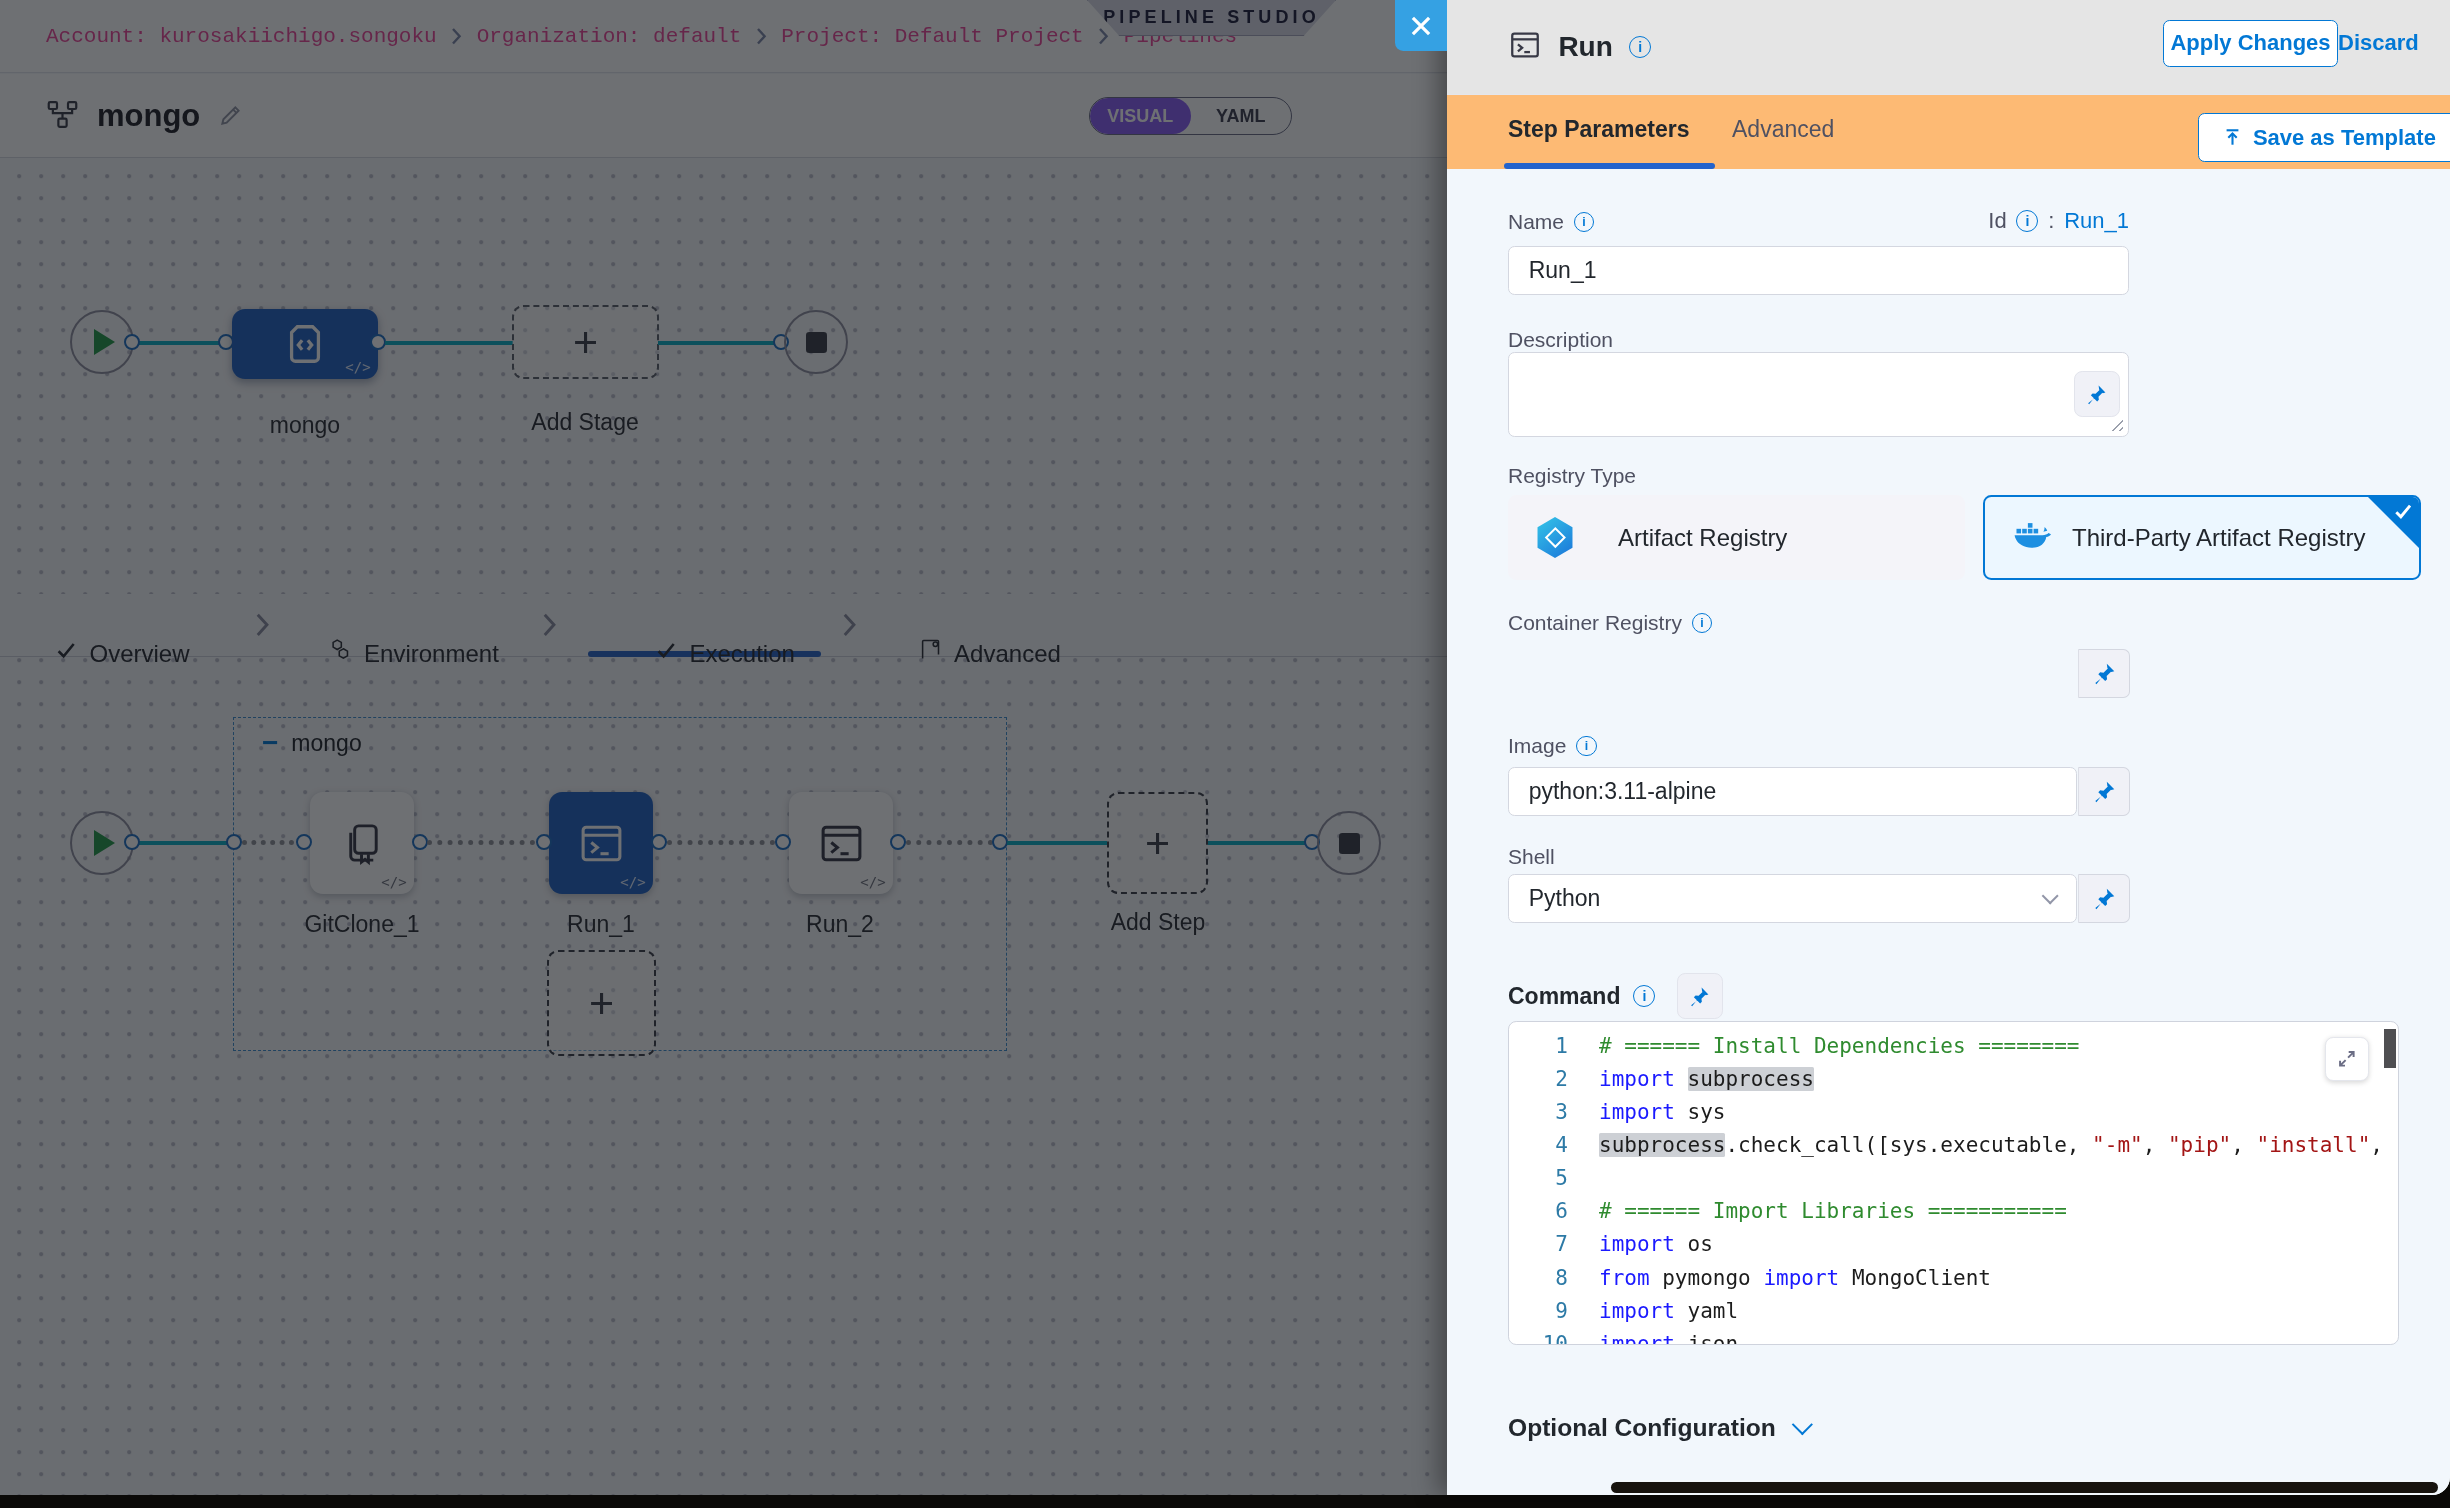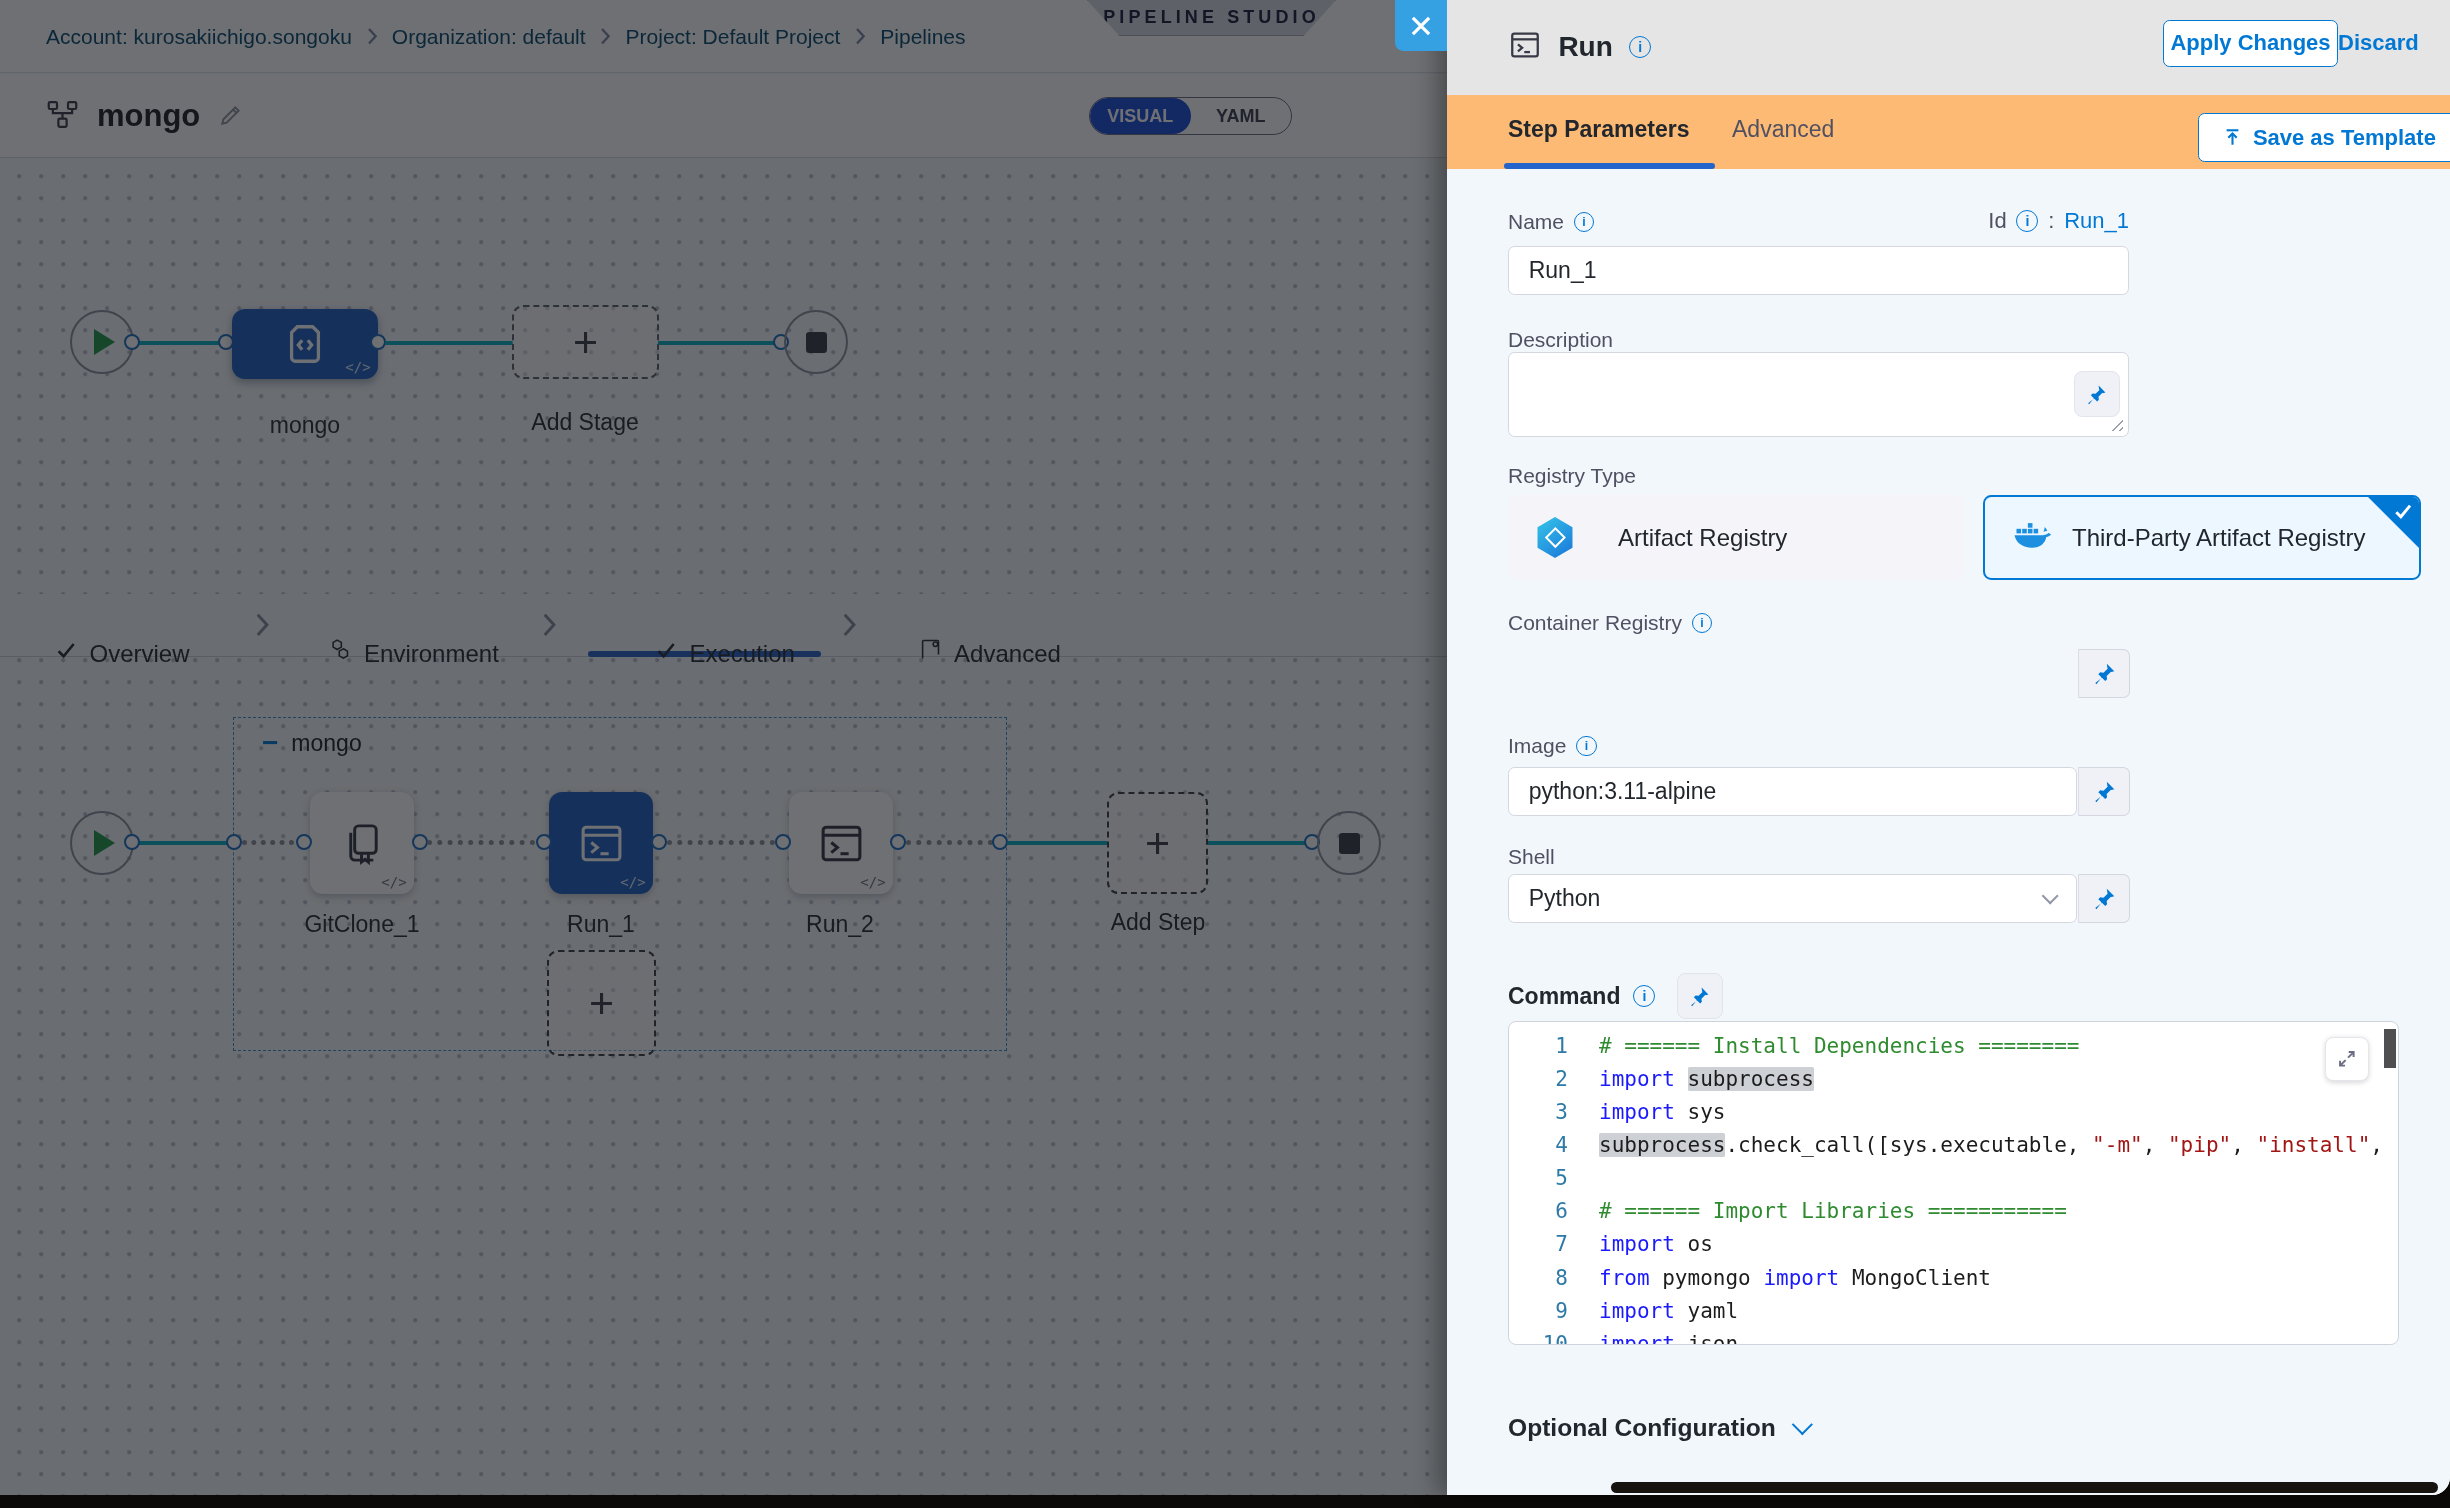--- a/index.html
+++ b/index.html
@@ -6,34 +6,34 @@
   html,body { width:2450px; height:1508px; overflow:hidden; background:#0b0a08;
               font-family:"Liberation Sans", sans-serif; }
 
   
   #canvas { position:absolute; left:0; top:0; width:1447px; height:1495px; background:#f6f7f9; overflow:hidden; }
   #dotgrid { position:absolute; left:0; top:157px; width:1447px; height:1338px;
              background-image:radial-gradient(circle,#bcbecb 2px, transparent 2.2px);
              background-size:22px 22px; background-position:8.2px 8.2px; }
   #topbar { position:absolute; left:0; top:0; width:1447px; height:73px; background:#ffffff; border-bottom:0.8px solid #e2e3ea; }
   #breadcrumb { position:absolute; left:46px; top:0; height:73px; display:flex; align-items:center; gap:14.7px; font-size:21px; }
-  .crumb { color:#0c4a6e; white-space:nowrap; }
+  .crumb { color:#ec4899; white-space:nowrap;font-family:Liberation Mono, monospace; }
   .crumb-sep svg { display:block; }
   #titlebar { position:absolute; left:0; top:74px; width:1447px; height:84px; background:#ffffff; border-bottom:0.8px solid #d8d9e1; }
   #pipeline-title-wrap { position:absolute; left:46px; top:0; height:84px; display:flex; align-items:center; gap:18px; }
   #pipeline-title { font-size:31px; font-weight:bold; color:#22222a; }
   #studio-badge { position:absolute; left:1087px; top:0; width:249px; height:36px; background:#d9dae6;
                   border:0.8px solid #a7a9bd; border-top:none;
                   clip-path:polygon(0 0,100% 0,87% 100%,13% 100%);
                   display:flex; align-items:center; justify-content:center;
                   font-size:18px; font-weight:bold; letter-spacing:4.1px; color:#20203c; z-index:6; }
   #view-toggle { position:absolute; left:1089px; top:23px; width:203px; height:38px; border:1.2px solid #6b6d85;
                  border-radius:19.7px; display:flex; background:#ffffff; overflow:hidden; }
   .toggle-opt { flex:1; display:flex; align-items:center; justify-content:center; font-size:18px; font-weight:bold; color:#3c3e4e; }
-  .toggle-opt.active { background:#1d4ed8; color:#ffffff; border-radius:19.7px; }
+  .toggle-opt.active { background:#8b5cf6; color:#ffffff; border-radius:19.7px; }
 
   
   .edge-teal { position:absolute; height:4.1px; background:#0ab0c6; }
   .edge-dot  { position:absolute; height:0; border-top:5.7px dotted #8f9198; }
   .ring { position:absolute; width:16.4px; height:16.4px; border-radius:50%; background:#ffffff; border:2.9px solid #1f6fc2; }
   .terminal-node { position:absolute; width:64px; height:64px; border-radius:50%; border:2px solid #8f90a0; display:flex; align-items:center; justify-content:center; }
   .play-tri { width:0; height:0; border-left:21px solid #259a49; border-top:13px solid transparent; border-bottom:13px solid transparent; margin-left:4.9px; }
   .stop-sq { width:21px; height:21px; background:#3a3e48; border-radius:3.3px; }
   .node-label { position:absolute; font-size:23px; color:#2c2f35; text-align:center; transform:translateX(-50%); white-space:nowrap; }
   .stage-node { position:absolute; border-radius:13px; background:#2263c4; box-shadow:0 3.3px 8.2px rgba(20,40,80,.35);

